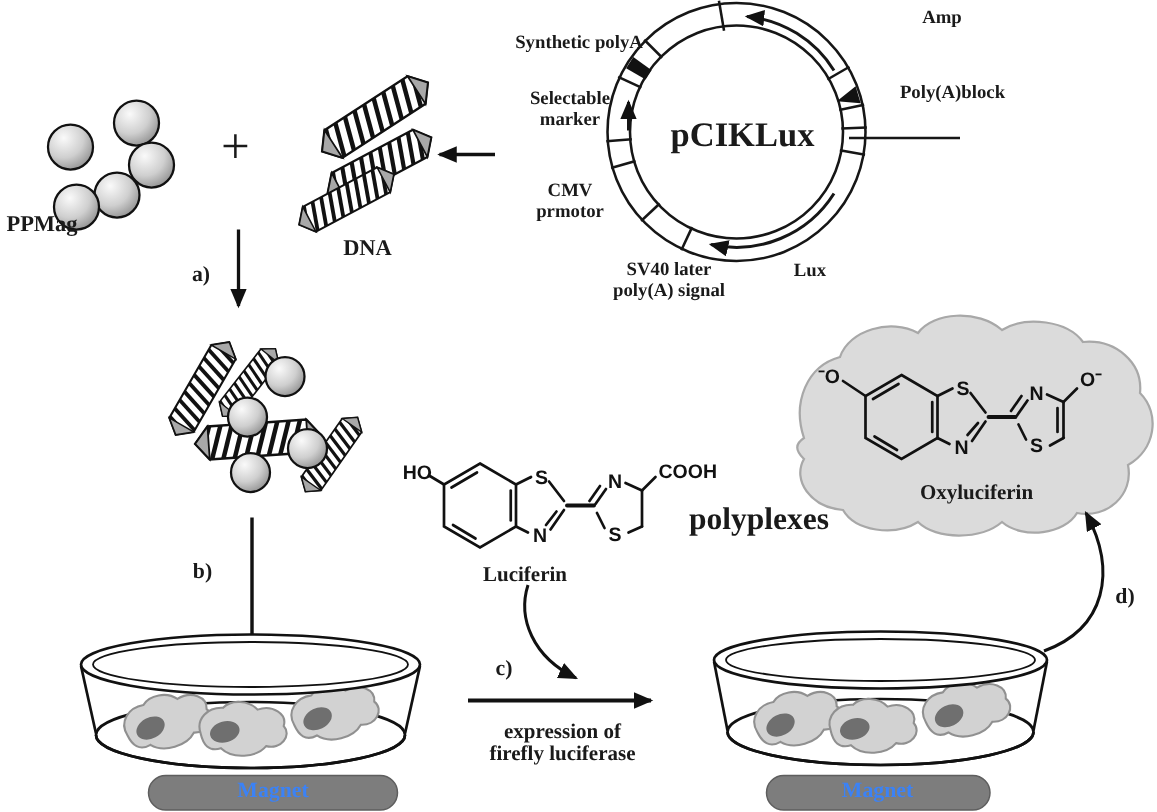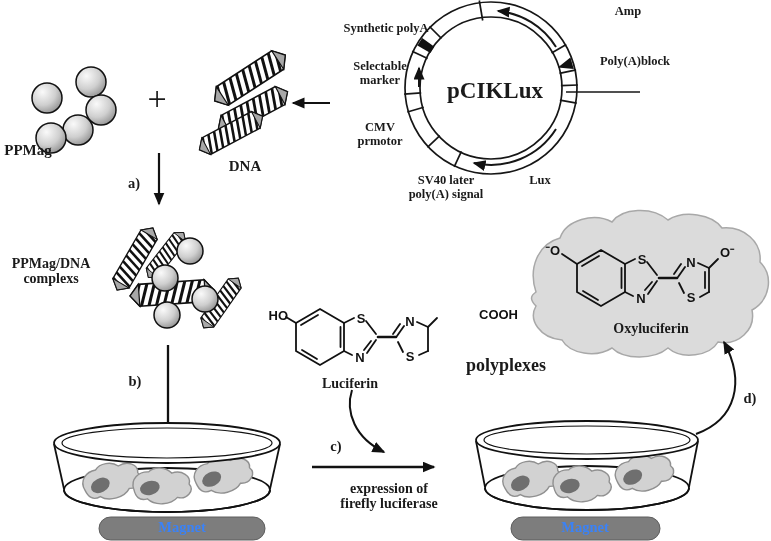--- a/index.html
+++ b/index.html
@@ -214,45 +214,41 @@
   <span class="ln">poly(A) signal</span>
 </div>
 <div class="lbl" style="left:635px;top:62px;">Poly(A)block</div>
 <div class="lbl" style="left:540px;top:181px;">Lux</div>
 <div class="lbl big" style="left:495px;top:91px;">pCIKLux</div>
 
 <div class="lbl md" style="left:28px;top:150px;">PPMag</div>
 <div class="lbl plus" style="left:157px;top:99px;">+</div>
 <div class="lbl md" style="left:245px;top:166px;">DNA</div>
 <div class="lbl step" style="left:134px;top:184px;">a)</div>
-<div class="lbl cap" style="left:51px;top:271px;">
-  <span class="ln">PPMag/DNA</span>
-  <span class="ln">complexs</span>
-</div>
 <div class="lbl step" style="left:135px;top:382px;">b)</div>
 
 <div class="lbl cap" style="left:350px;top:384px;text-align:center;">Luciferin</div>
-<div class="lbl md" style="left:506px;top:366px;font-size:18px;">polyplexes</div>
+<div class="lbl md" style="left:506px;top:346px;font-size:21px;">polyplexes</div>
 <div class="lbl step" style="left:336px;top:447px;">c)</div>
-<div class="lbl cap" style="left:389px;top:496px;">
+<div class="lbl cap" style="left:375px;top:496px;">
   <span class="ln">expression of</span>
   <span class="ln">firefly luciferase</span>
 </div>
 <div class="lbl cap" style="left:651px;top:329px;">Oxyluciferin</div>
 <div class="lbl step" style="left:750px;top:399px;">d)</div>
 
 <div class="lbl magnet-lbl" style="left:182px;top:528px;">Magnet</div>
 <div class="lbl magnet-lbl" style="left:585px;top:528px;">Magnet</div>
 
 <div class="atom ra" style="left:288px;top:315px;">HO</div>
 <div class="atom" style="left:361px;top:318px;">S</div>
 <div class="atom" style="left:360px;top:357px;">N</div>
 <div class="atom" style="left:410px;top:321px;">N</div>
 <div class="atom" style="left:410px;top:356px;">S</div>
-<div class="atom la" style="left:439px;top:314px;margin-left:40px;">COOH</div>
+<div class="atom la" style="left:439px;top:314px;">COOH</div>
 
 <div class="atom ra" style="left:560px;top:250px;">⁻O</div>
 <div class="atom" style="left:642px;top:259px;">S</div>
 <div class="atom" style="left:641px;top:298px;">N</div>
 <div class="atom" style="left:691px;top:262px;">N</div>
 <div class="atom" style="left:691px;top:297px;">S</div>
 <div class="atom la" style="left:720px;top:252px;">O⁻</div>
 
 </div>
 

